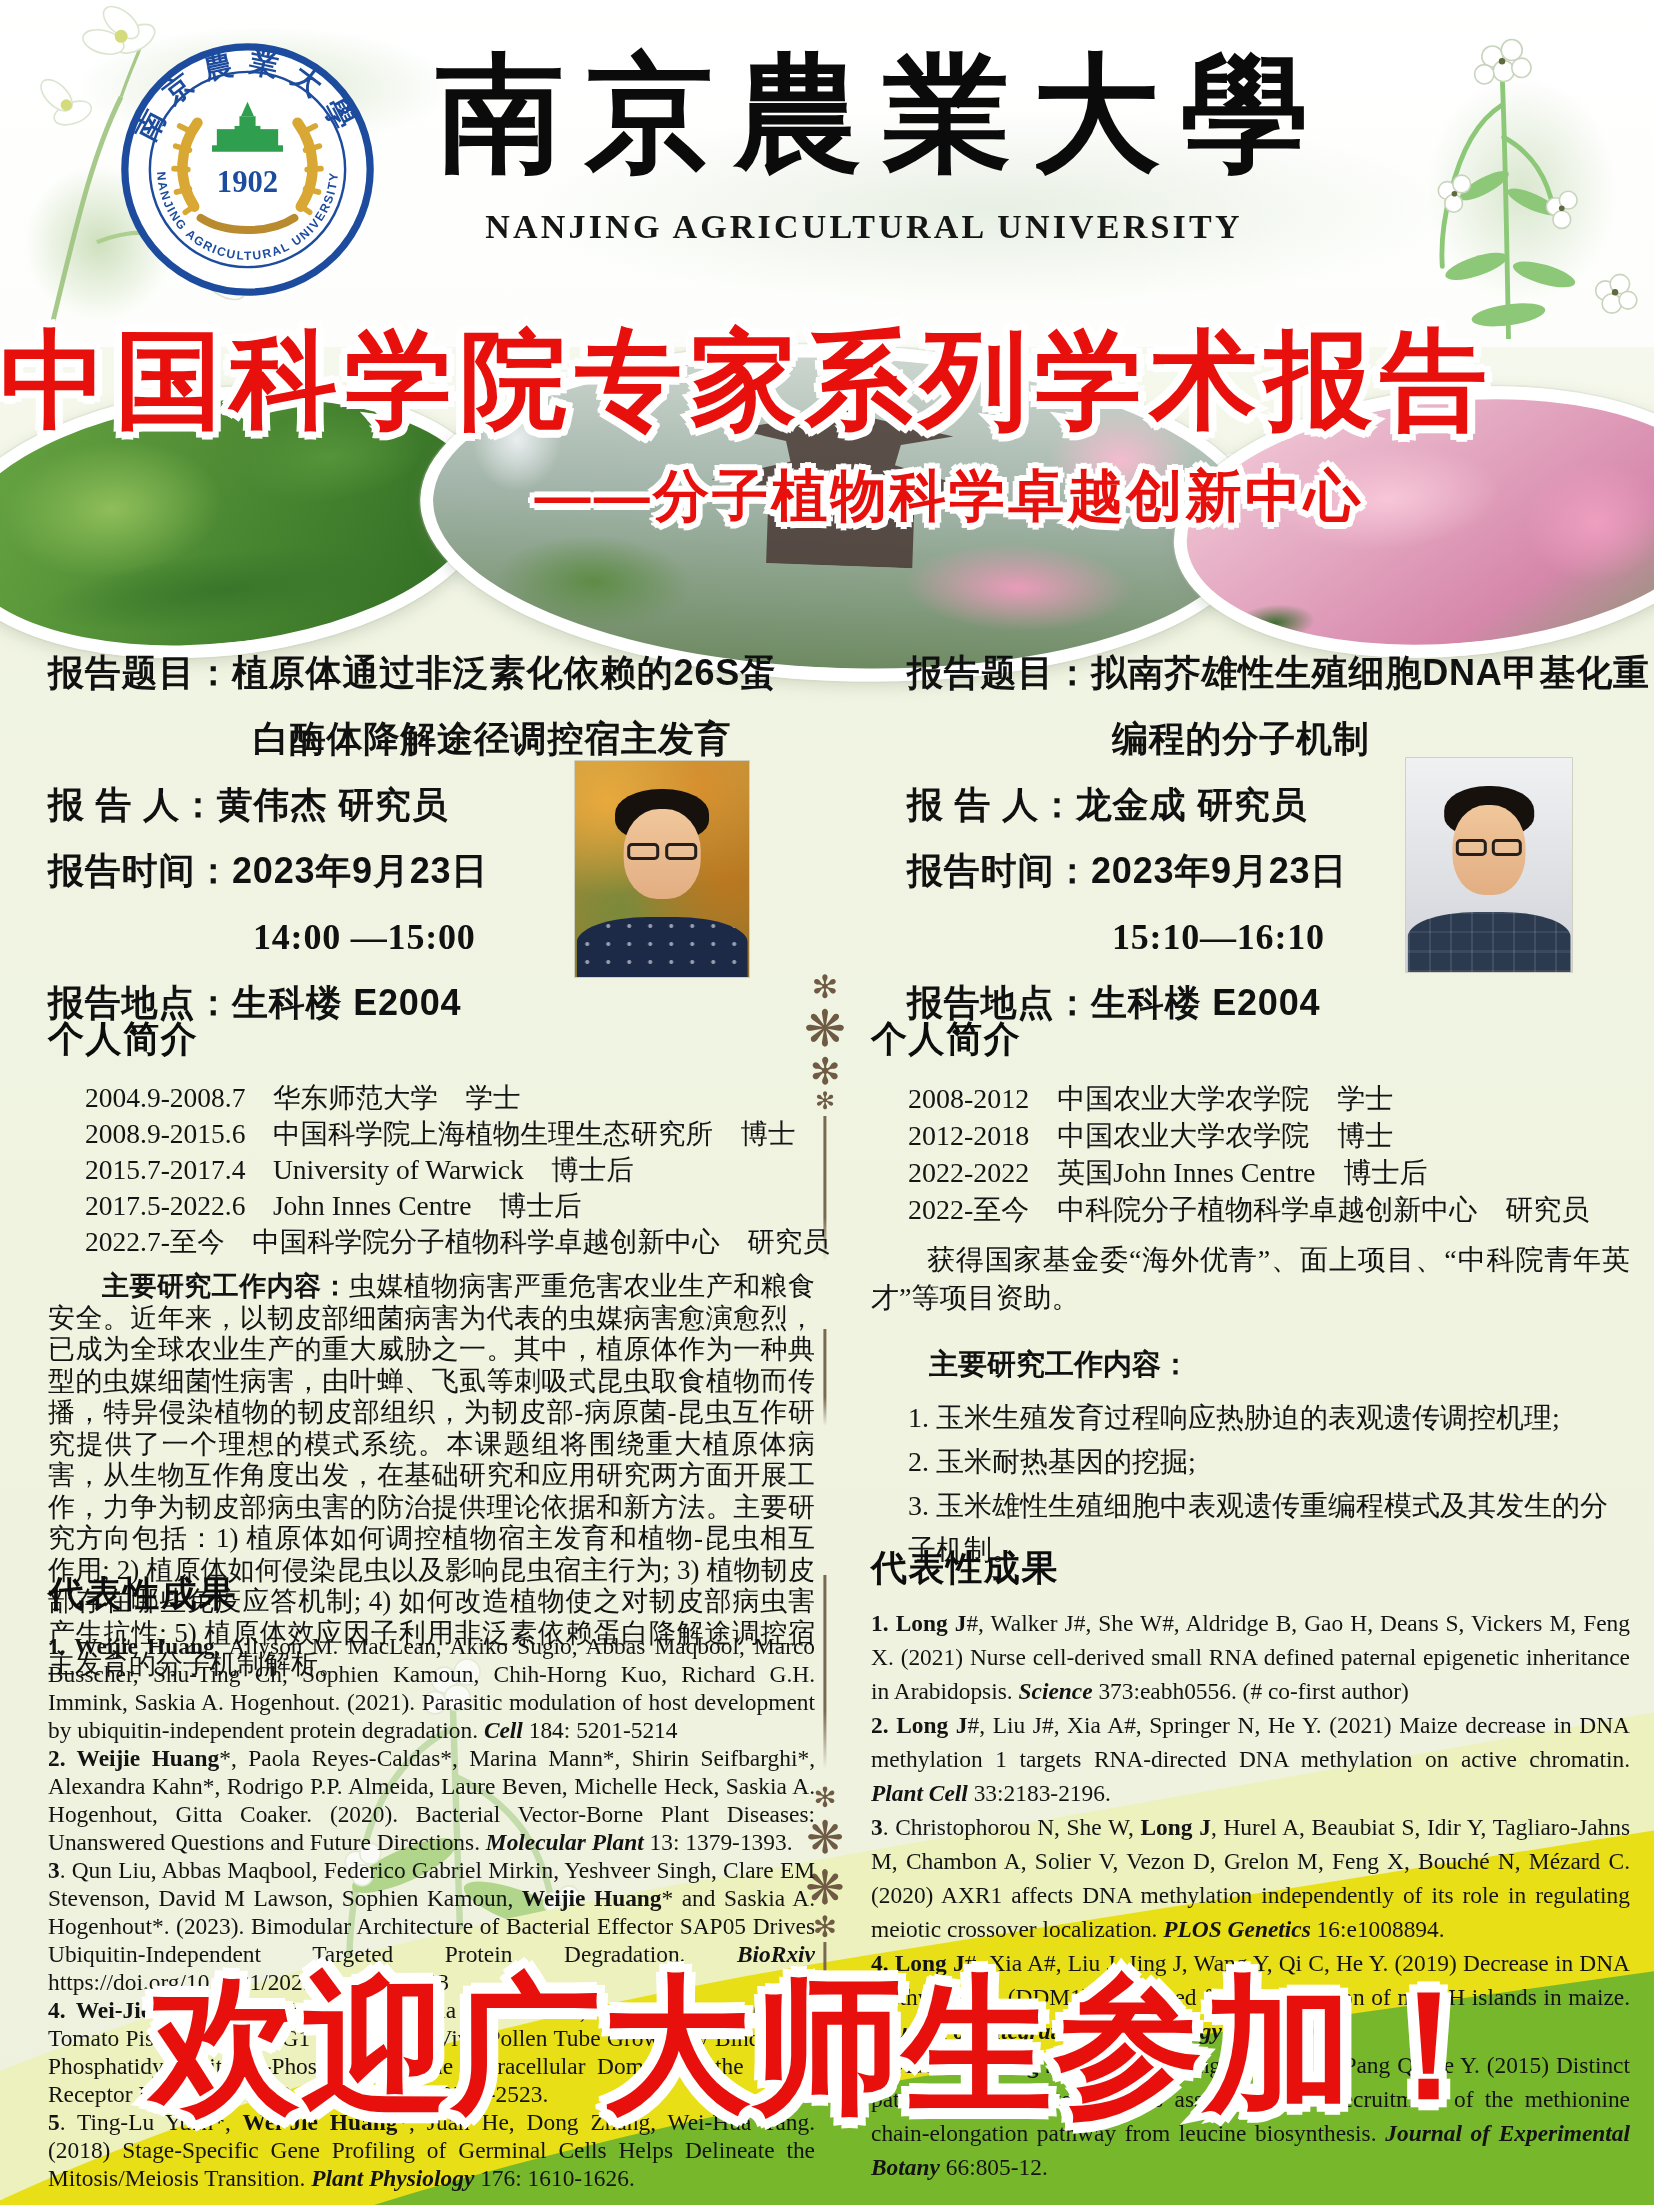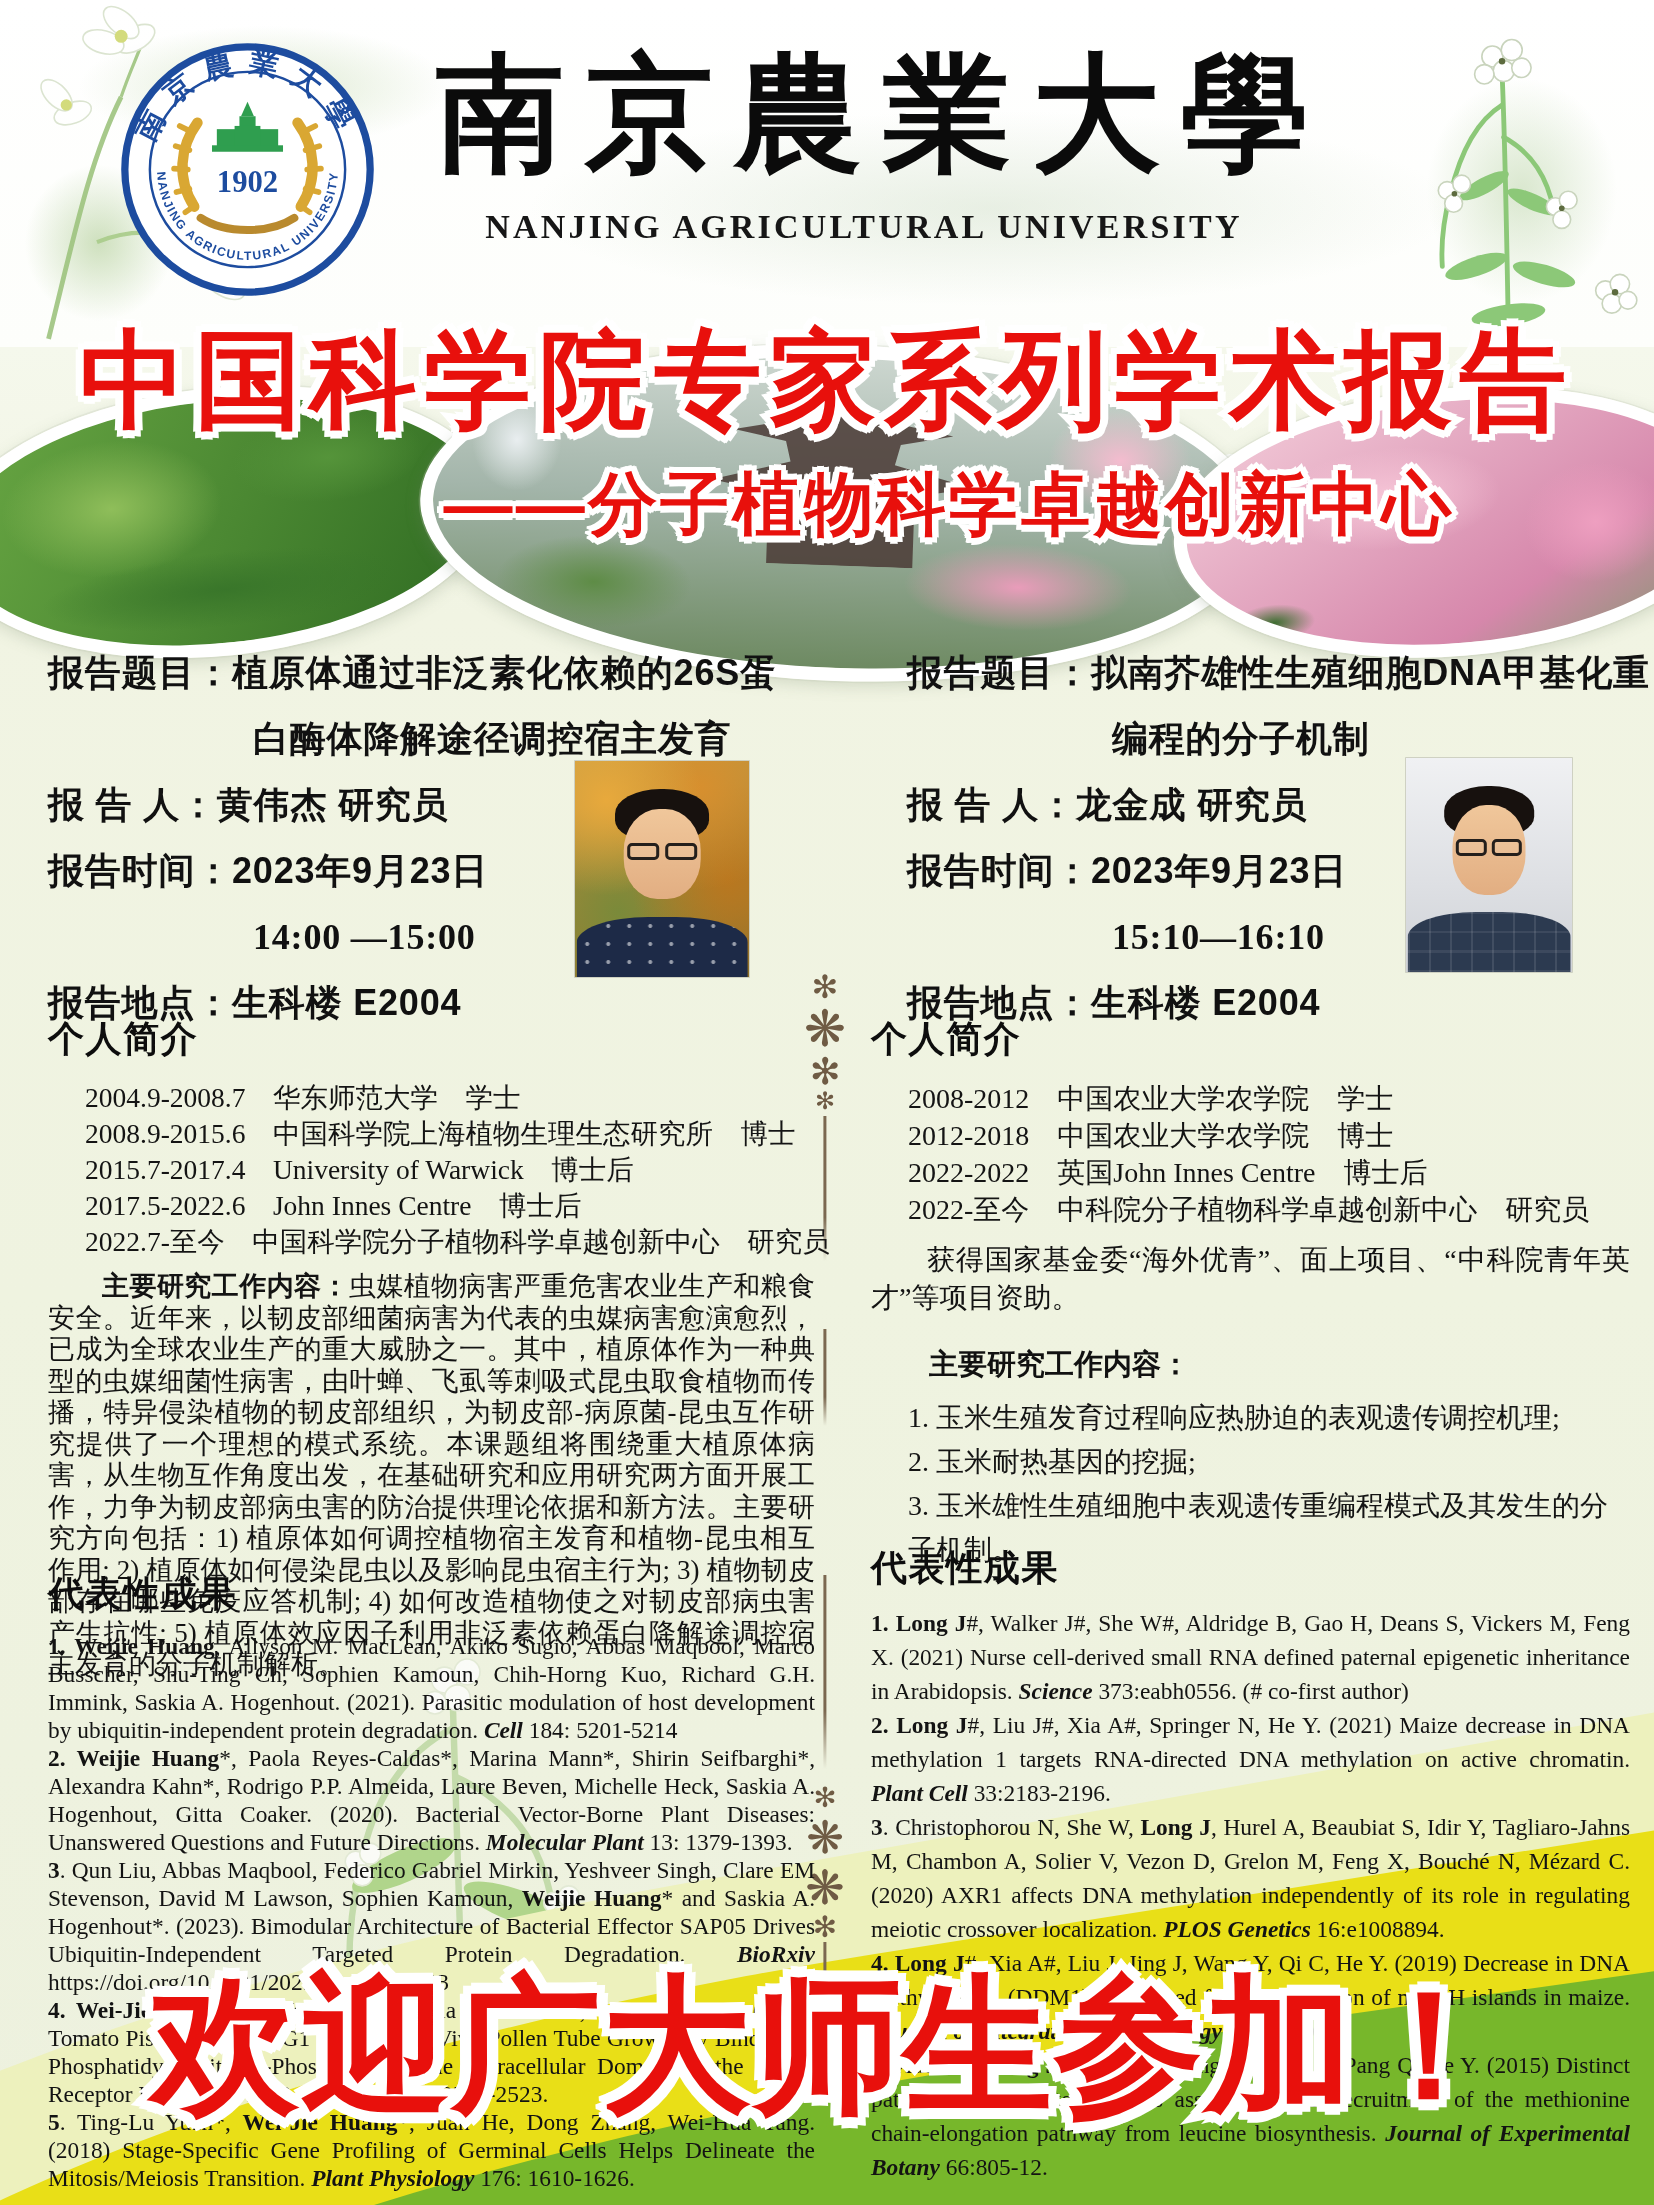--- a/index.html
+++ b/index.html
@@ -52,24 +52,24 @@
       linear-gradient(150deg,#f4cfdb,#d687ab 70%,#7b9a6a);}
   .ribbon{position:absolute;border:14.5px solid transparent;border-top-color:#fff;border-radius:50%;}
   .ribbon-a{left:-113px;top:153px;width:1010px;height:420px;transform:rotate(7deg);}
   .ribbon-b{left:711px;top:113px;width:1091px;height:501px;transform:rotate(-6deg);}
   
   .stroke{position:relative;display:block;}
   .stroke::before{content:attr(data-text);position:absolute;left:0;top:0;width:100%;
     color:#fff;-webkit-text-stroke:11.3px #fff;z-index:0;
     text-shadow:-8px 0 #fff,8px 0 #fff,0 -8px #fff,0 8px #fff,-5.7px -5.7px #fff,5.7px -5.7px #fff,-5.7px 5.7px #fff,5.7px 5.7px #fff;}
   .stroke>span{position:relative;z-index:1;}
-  .band-title{position:absolute;left:0;top:309px;width:1654px;text-align:center;
+  .band-title{position:absolute;left:0;top:309px;width:1654px;
     font-size:107px;font-weight:900;letter-spacing:8px;color:#e8100c;white-space:nowrap;z-index:30;}
   .band-subtitle{position:absolute;left:420px;top:459px;width:1058px;text-align:center;
-    font-size:69px;font-weight:900;letter-spacing:3.2px;color:#e8100c;white-space:nowrap;z-index:30;}
+    font-size:56px;font-weight:900;letter-spacing:3.2px;color:#e8100c;white-space:nowrap;z-index:30;}
   .band-subtitle::before{-webkit-text-stroke:9px #fff;
     text-shadow:-6.5px 0 #fff,6.5px 0 #fff,0 -6.5px #fff,0 6.5px #fff,-4.8px -4.8px #fff,4.8px -4.8px #fff,-4.8px 4.8px #fff,4.8px 4.8px #fff;}
   
   .talk{position:absolute;z-index:10;}
   .talk-left{left:48px;top:640px;width:767px;}
   .talk-right{left:907px;top:640px;width:763px;}
   .t-row{font-size:36px;font-weight:700;line-height:66px;white-space:nowrap;letter-spacing:0.8px;}
   .t-indent{padding-left:205px;font-family:Liberation Serif, serif;}
   .t-label{font-weight:700;}
   

